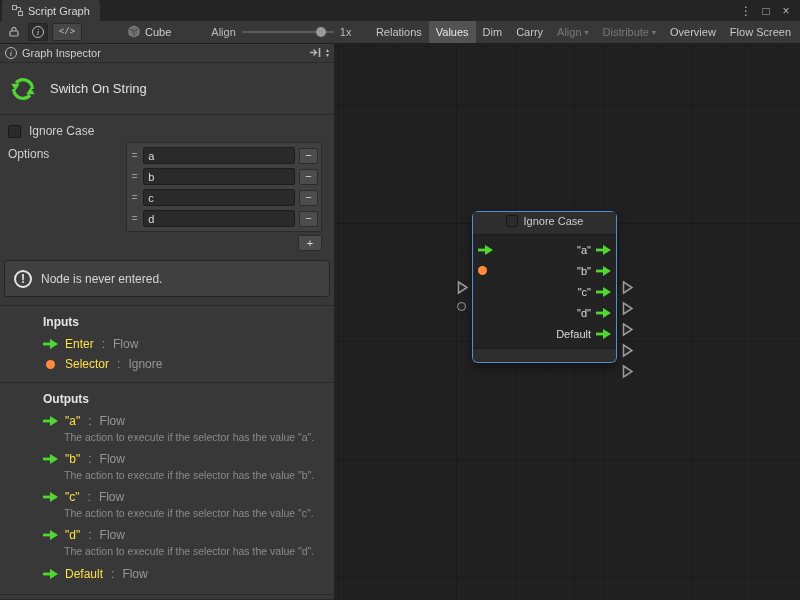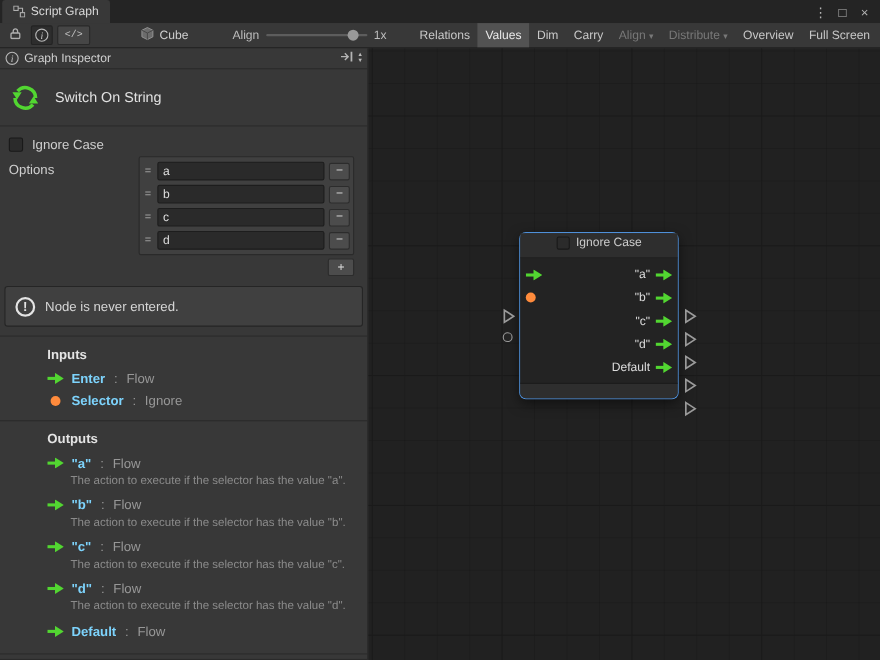--- a/index.html
+++ b/index.html
@@ -74,21 +74,21 @@
             font-size:11px;line-height:1;}
   .plus-row{display:flex;justify-content:flex-end;padding-top:3px;}
   .warning-box{margin:9px 4px 0;background:#404040;border:1px solid #252525;border-radius:3px;
                min-height:37px;display:flex;align-items:center;gap:9px;padding:6px 9px;color:#d6d6d6;}
   .warn-icon{width:18px;height:18px;flex:0 0 18px;border:2px solid #e4e4e4;border-radius:50%;
              display:inline-flex;align-items:center;justify-content:center;
              font-weight:bold;font-size:12px;color:#e4e4e4;}
   .section{border-top:1px solid #2a2a2a;margin-top:8px;padding-left:35px;}
   .section-header{padding:9px 8px 5px;font-weight:bold;color:#e4e4e4;}
   .port-item{display:flex;align-items:center;gap:7px;padding:3px 8px;}
-  .port-item .pname{font-weight:bold;color:#7dd3fc;}
+  .port-item .pname{font-weight:normal;color:#fde047;}
   .port-item .psep,.port-item .ptype{color:#979797;}
   .port-item .psep{margin:0 1px;}
   .port-desc{color:#8b8b8b;font-size:10.5px;padding:0 8px 5px 29px;line-height:1.25;}
   .final-divider{border-top:1px solid #2a2a2a;margin-top:10px;height:24px;border-bottom:1px solid #2a2a2a;}
 
   .arrow{display:inline-flex;color:var(--flow-green);flex:0 0 auto;}
   .dot{width:9px;height:9px;border-radius:50%;background:var(--value-orange);
        display:inline-block;flex:0 0 9px;margin:0 3px;}
   .switch-glyph{display:inline-flex;color:var(--flow-green);flex:0 0 auto;}
 
@@ -194,21 +194,21 @@
           <span class="caret">▾</span>
         </span>
       <span class="tb-btn disabled">
           <span>Distribute</span>
           <span class="caret">▾</span>
         </span>
       <span class="tb-btn">
           <span>Overview</span>
         </span>
       <span class="tb-btn">
-          <span>Full Screen</span>
+          <span>Flow Screen</span>
         </span>
     </div>
   </div>
 
   <div class="main">
 
     <div class="inspector">
 
       <div class="insp-header">
         <span class="info-circle">i</span>

